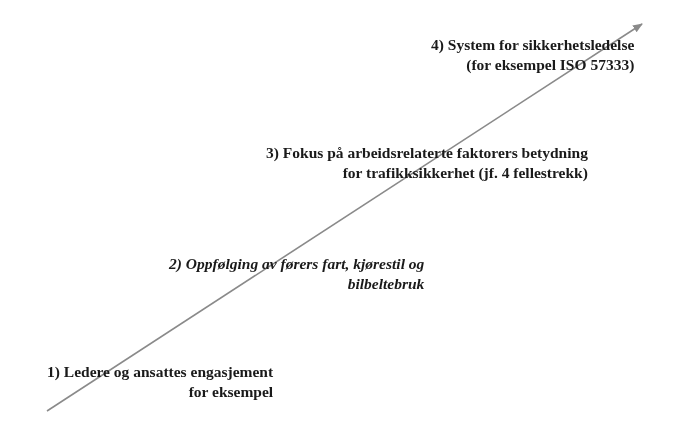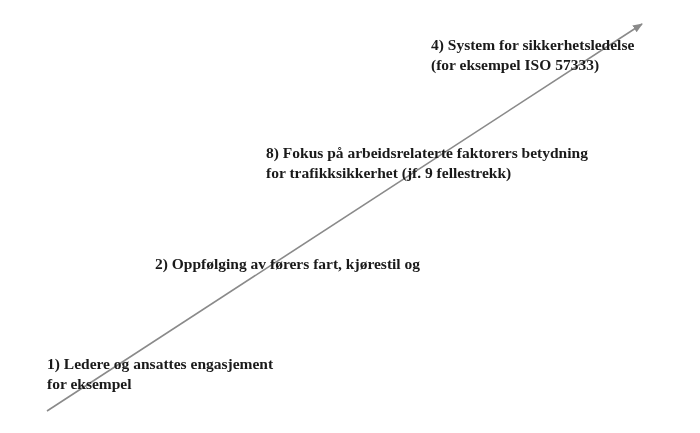--- a/index.html
+++ b/index.html
@@ -1,48 +1,49 @@
 <!DOCTYPE html>
 <html><head>
 <meta charset="utf-8">
 <style>
   html, body { margin: 0; padding: 0; background: #ffffff; }
   body { width: 700px; height: 433px; position: relative; overflow: hidden;
          font-family: "Liberation Serif", "DejaVu Serif", serif; }
   #arrow-svg { position: absolute; left: 0; top: 0; width: 700px; height: 433px; }
   .step { position: absolute; font-weight: bold; font-size: 15.5px; line-height: 20px;
           color: #1a1a1a; white-space: nowrap; }
-  .step span { display: block; }
+  .step span { display: block; text-align: right; }
   #step-4 { left: 431px; top: 35px; }
   #step-3 { left: 266px; top: 143px; }
-  #step-2 { left: 155px; top: 254px; }
-  #step-1 { left: 47px;  top: 354px; }
+  #step-2 { left: 169px; top: 254px; font-style: italic; }
+  #step-1 { left: 47px;  top: 362px; }
 </style>
 </head>
 <body>
 
 <svg id="arrow-svg" viewBox="0 0 700 433">
   <defs>
     <marker id="ah" markerWidth="10" markerHeight="8" refX="9" refY="4" orient="auto" markerUnits="userSpaceOnUse">
       <path d="M0,0 L10,4 L0,8 Z" fill="#8a8a8a"></path>
     </marker>
   </defs>
   <line x1="47" y1="411" x2="642" y2="24" stroke="#8a8a8a" stroke-width="1.6" marker-end="url(#ah)"></line>
 </svg>
 
 <div id="step-4" class="step">
   <span>4) System for sikkerhetsledelse</span>
   <span>(for eksempel ISO 57333)</span>
 </div>
 
 <div id="step-3" class="step">
-  <span>8) Fokus på arbeidsrelaterte faktorers betydning</span>
-  <span>for trafikksikkerhet (jf. 9 fellestrekk)</span>
+  <span>3) Fokus på arbeidsrelaterte faktorers betydning</span>
+  <span>for trafikksikkerhet (jf. 4 fellestrekk)</span>
 </div>
 
 <div id="step-2" class="step">
   <span>2) Oppfølging av førers fart, kjørestil og</span>
+  <span>bilbeltebruk</span>
 </div>
 
 <div id="step-1" class="step">
   <span>1) Ledere og ansattes engasjement</span>
   <span>for eksempel</span>
 </div>
 
 </body></html>

